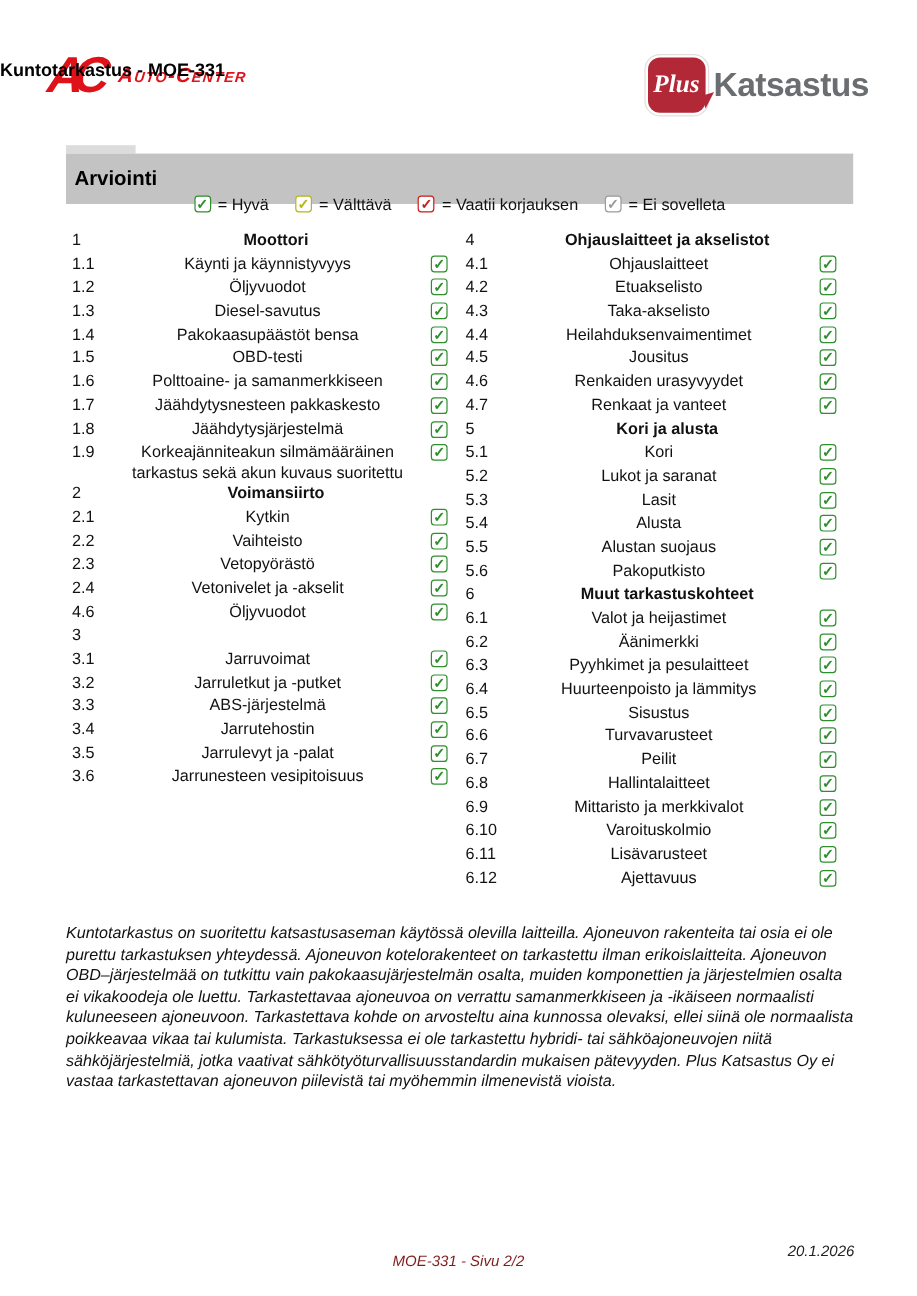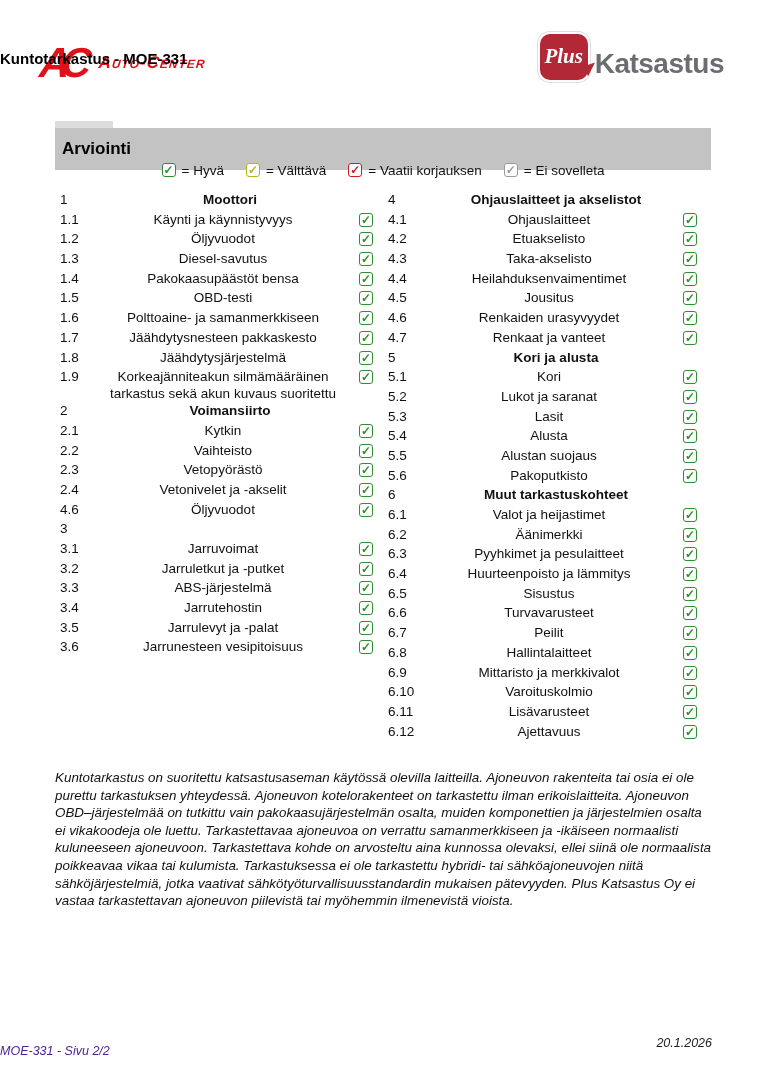--- a/index.html
+++ b/index.html
@@ -18,21 +18,21 @@
     letter-spacing:-9px; line-height:1; margin-right:16px;
   }
   .logo-ac .acname {
     font-size:17px; font-weight:bold; font-style:italic;
     font-variant:small-caps; letter-spacing:1px;
   }
   .doc-title {
     position:absolute; top:50px; left:0; width:100%; text-align:left;
     font-size:15px; font-weight:bold; color:#000;
   }
-  .logo-plus { position:absolute; top:34px; right:40px; display:flex; align-items:flex-end; }
+  .logo-plus { position:absolute; top:48px; right:40px; display:flex; align-items:center; }
   .plus-box {
     position:relative; width:48px; height:46px; background:var(--plus-box,#b22837);
     border-radius:10px; display:flex; align-items:center; justify-content:center;
     box-shadow:0 0 0 2px #ffffff, 0 0 0 3px #e4dcdc;
   }
   .plus-box .plus-text {
     color:#fff; font-size:21px; font-weight:bold; font-style:italic;
     font-family:"Liberation Serif", serif; padding-bottom:2px;
   }
   .plus-tail {
@@ -84,22 +84,22 @@
   .row .check { margin-top:2px; }
 
   
   .disclaimer {
     position:absolute; left:55px; top:769px; width:660px;
     font-size:13.4px; line-height:17.6px; color:#111; text-align:left;font-style:italic;
   }
 
   
   .page-footer-center {
-    position:absolute; top:1044px; left:0; width:100%; 
-    font-style:italic; font-size:12.5px; color:#4c1d95;
+    position:absolute; top:1044px; left:0; width:100%; text-align:center;
+    font-style:italic; font-size:12.5px; color:#7f1d1d;
   }
   .page-footer-right {
     position:absolute; top:1036px; right:52px;
     font-style:italic; font-size:12.5px; color:#222;
   }
 </style>
 </head>
 <body>
 
 <div id="page">

